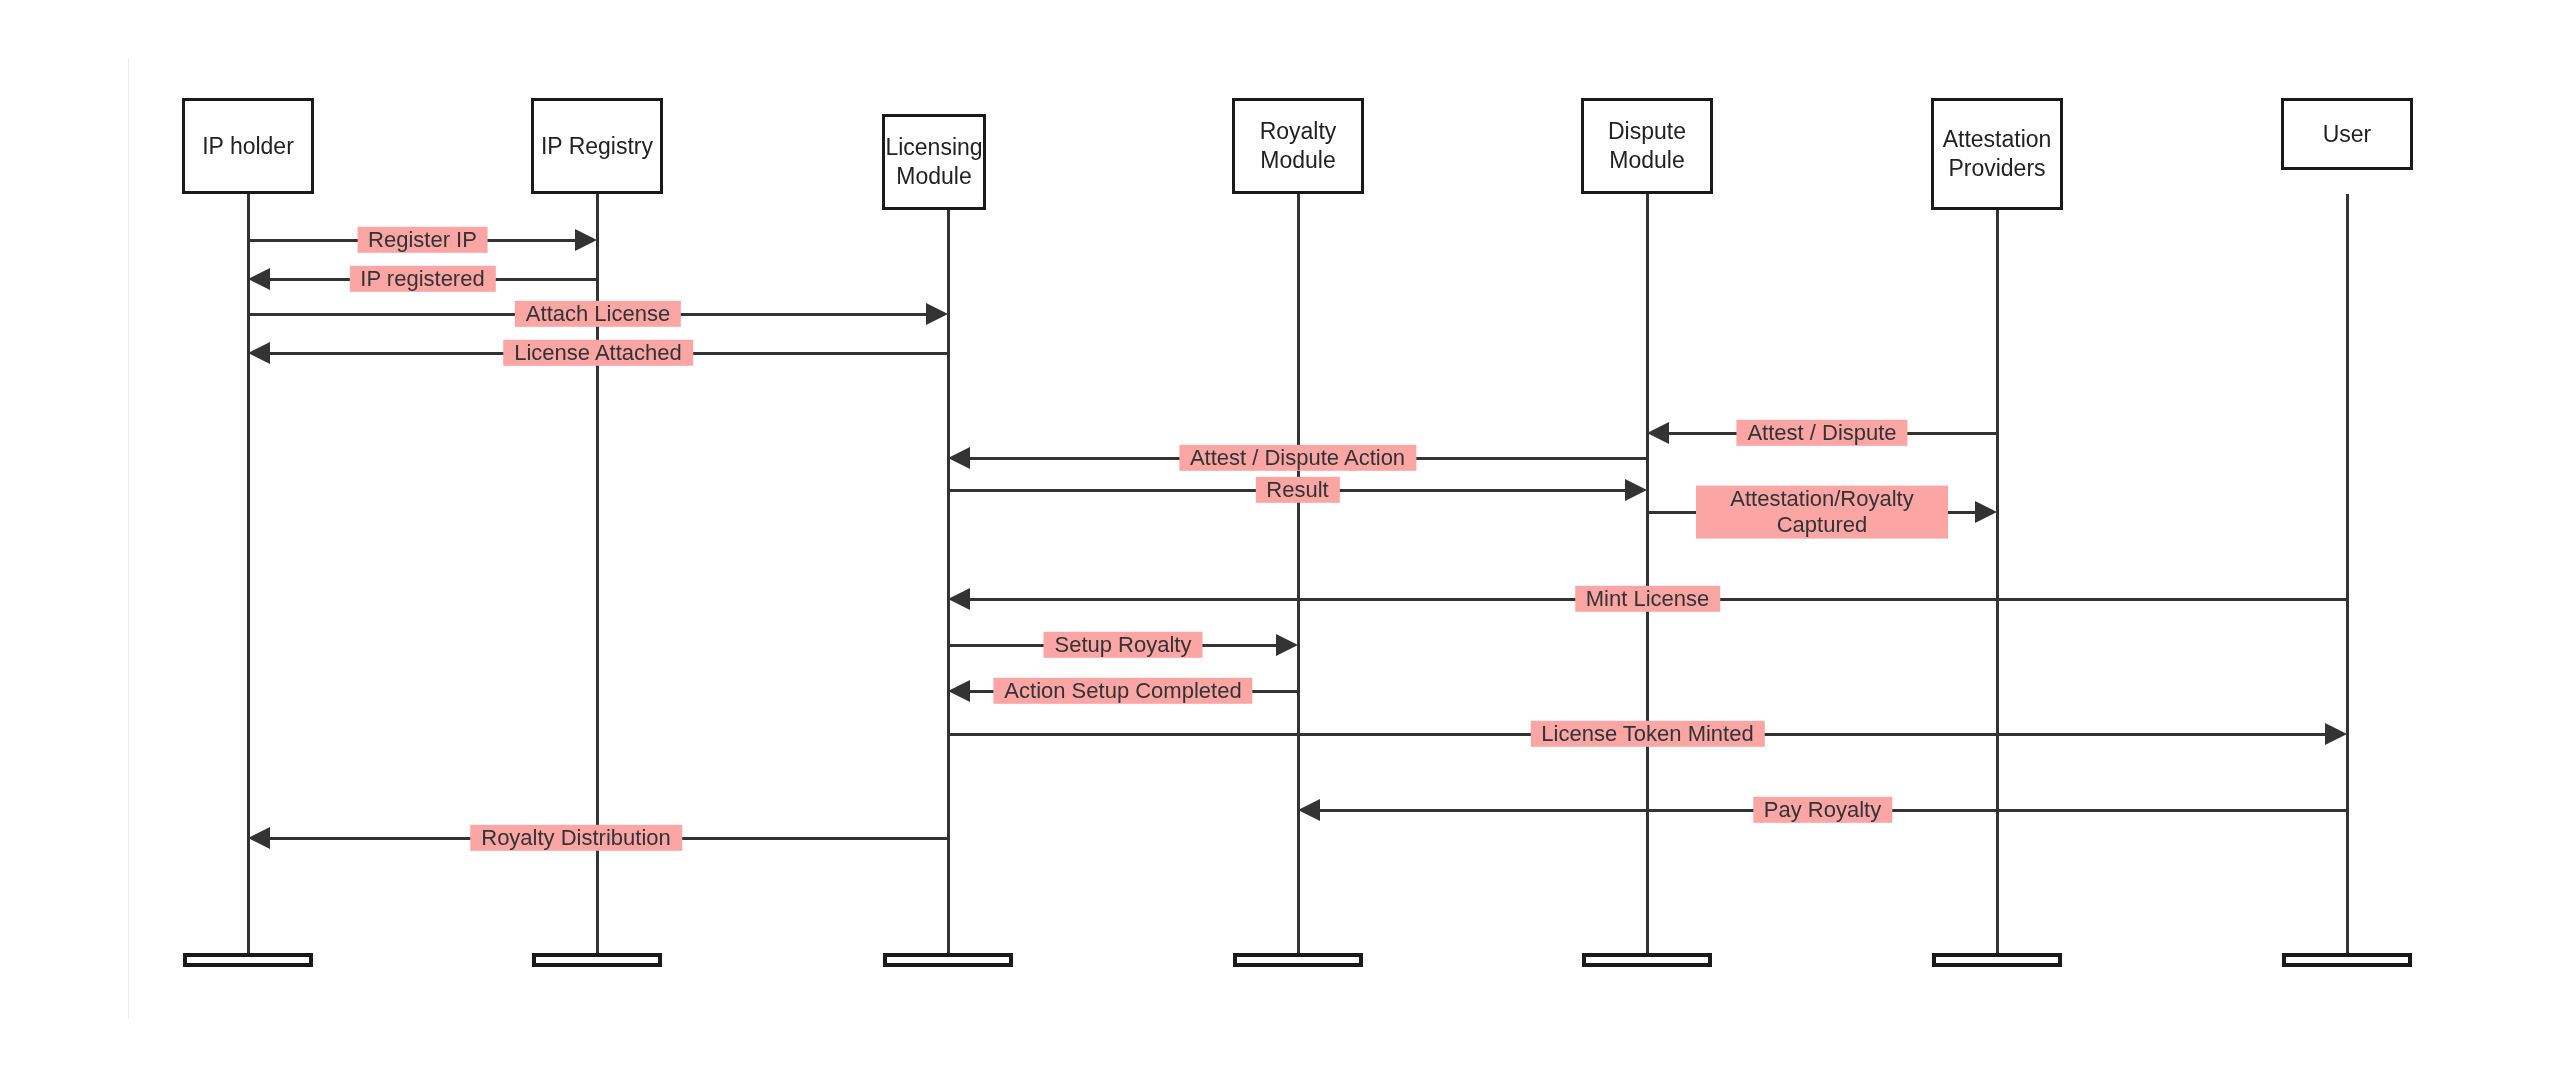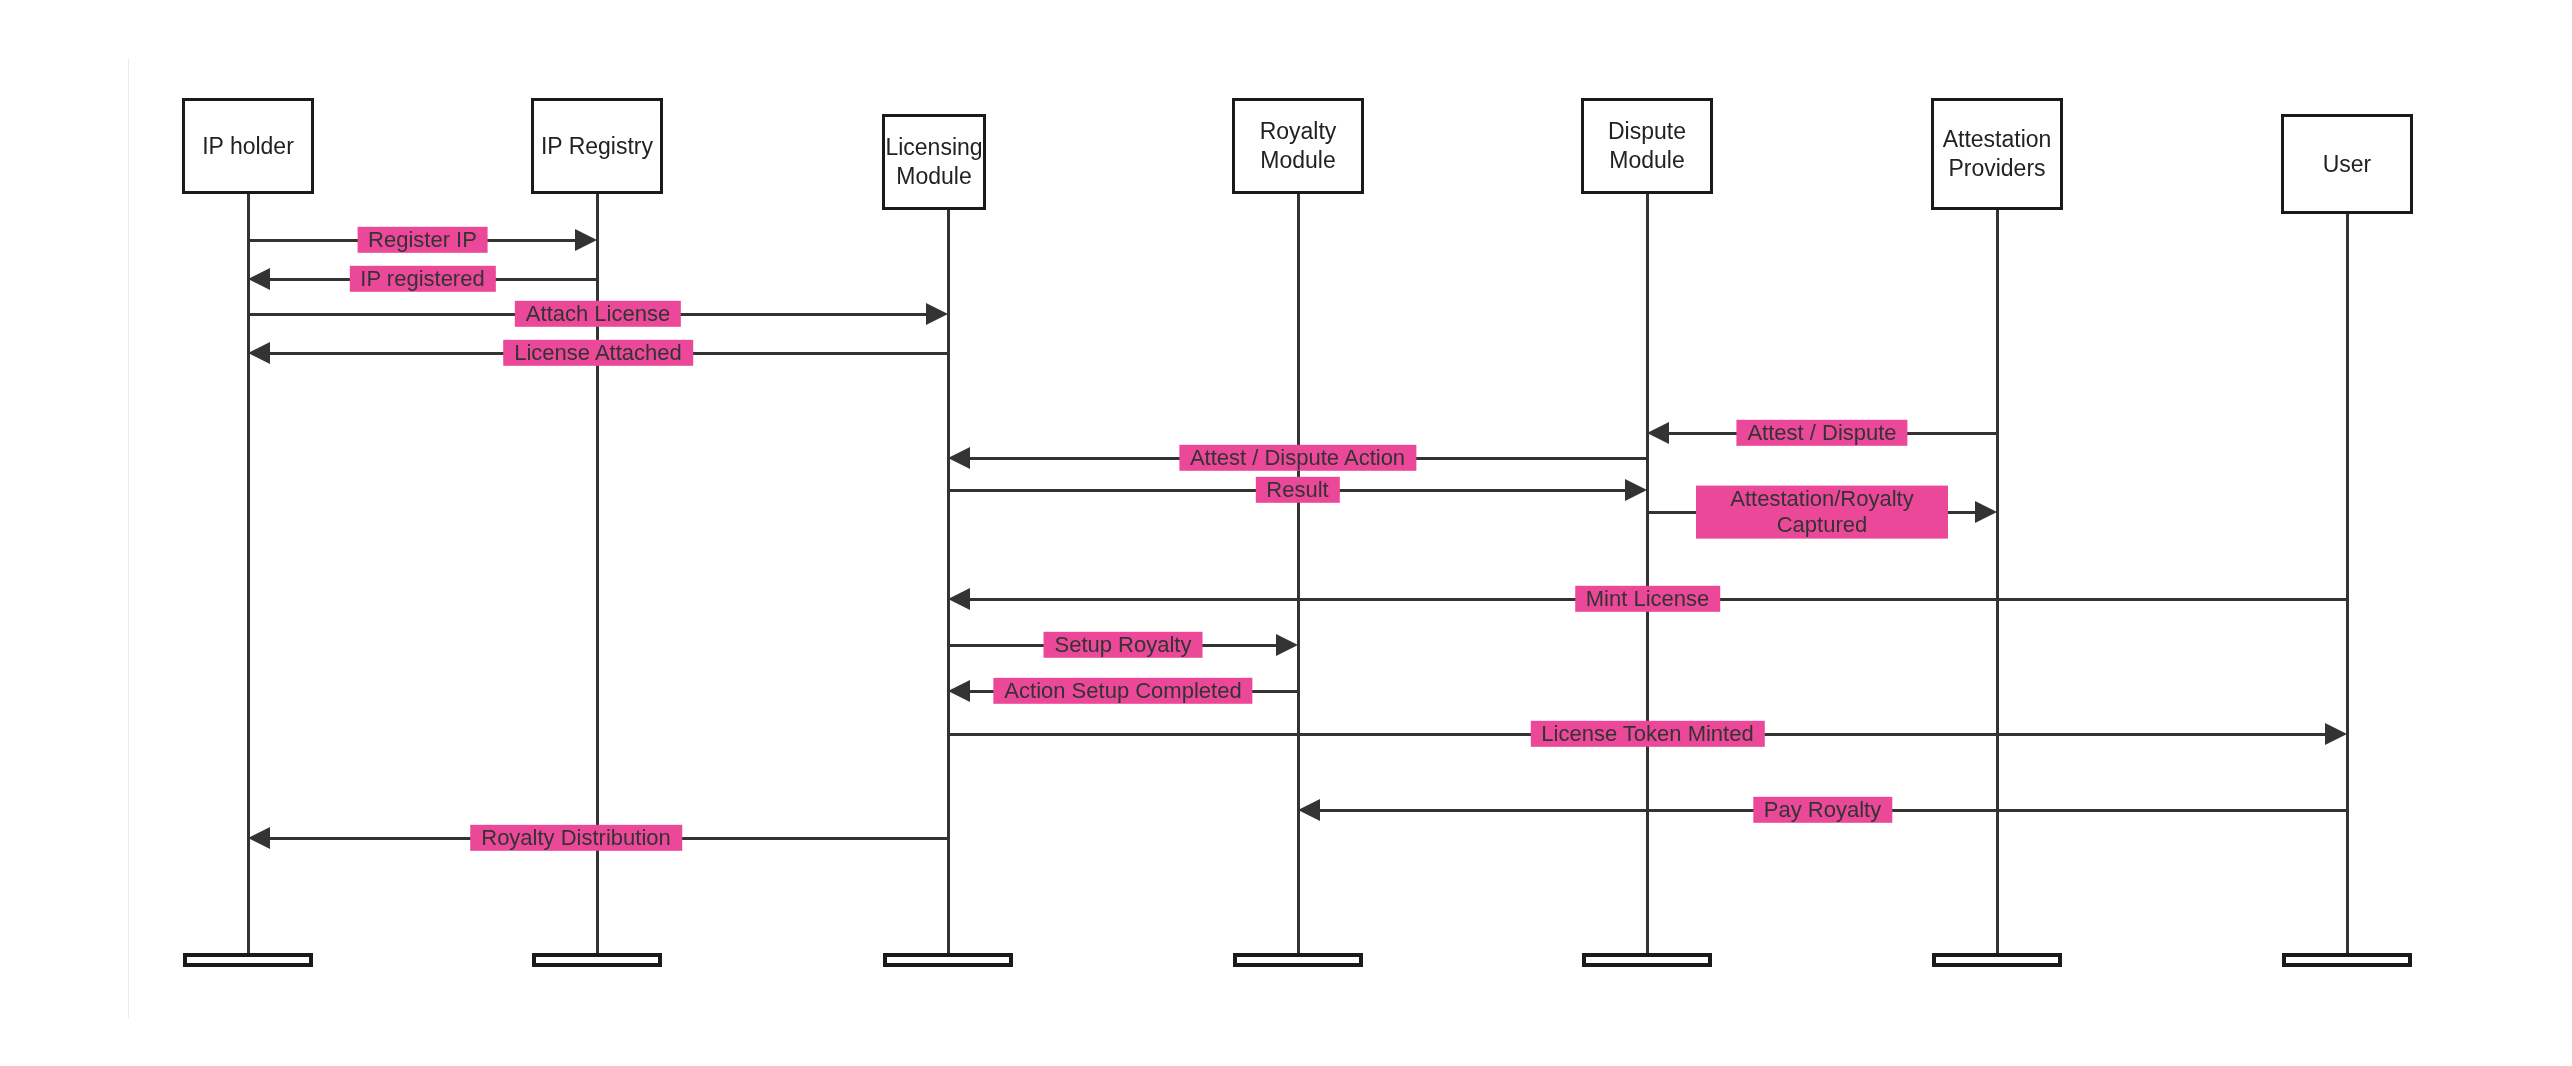--- a/index.html
+++ b/index.html
@@ -74,21 +74,21 @@
     width: 0;
     height: 0;
     border-top: 11px solid transparent;
     border-bottom: 11px solid transparent;
   }
   .msg-head.right { border-left: 22px solid #333333; }
   .msg-head.left  { border-right: 22px solid #333333; }
   .msg-label {
     position: absolute;
     transform: translate(-50%, -50%);
-    background: #ec4899;
+    background: #fca5a5;
     padding: 0 11px;
     color: #333333;
     font-size: 22px;
     white-space: nowrap;
     text-align: center;
     line-height: 1.2;
   }
   .msg-label.two-line { white-space: normal; width: 230px; }
 </style>
 </head>
@@ -234,21 +234,21 @@
           <span>Dispute</span>
           <span>Module</span>
         </div>
       </div>
       <div class="participant" style="left: 1931px; top: 98px; width: 132px; height: 112px;">
         <div>
           <span>Attestation</span>
           <span>Providers</span>
         </div>
       </div>
-      <div class="participant" style="left: 2281px; top: 114px; width: 132px; height: 100px; justify-content: center;">
+      <div class="participant" style="left: 2281px; top: 98px; width: 132px; height: 72px; justify-content: center;">
         <div>
           <span>User</span>
         </div>
       </div>
     </div>
   <div id="footers">
       <div class="footer-bar" style="left: 183px; top: 953px; width: 130px; height: 14px;"></div>
       <div class="footer-bar" style="left: 532px; top: 953px; width: 130px; height: 14px;"></div>
       <div class="footer-bar" style="left: 883px; top: 953px; width: 130px; height: 14px;"></div>
       <div class="footer-bar" style="left: 1233px; top: 953px; width: 130px; height: 14px;"></div>

